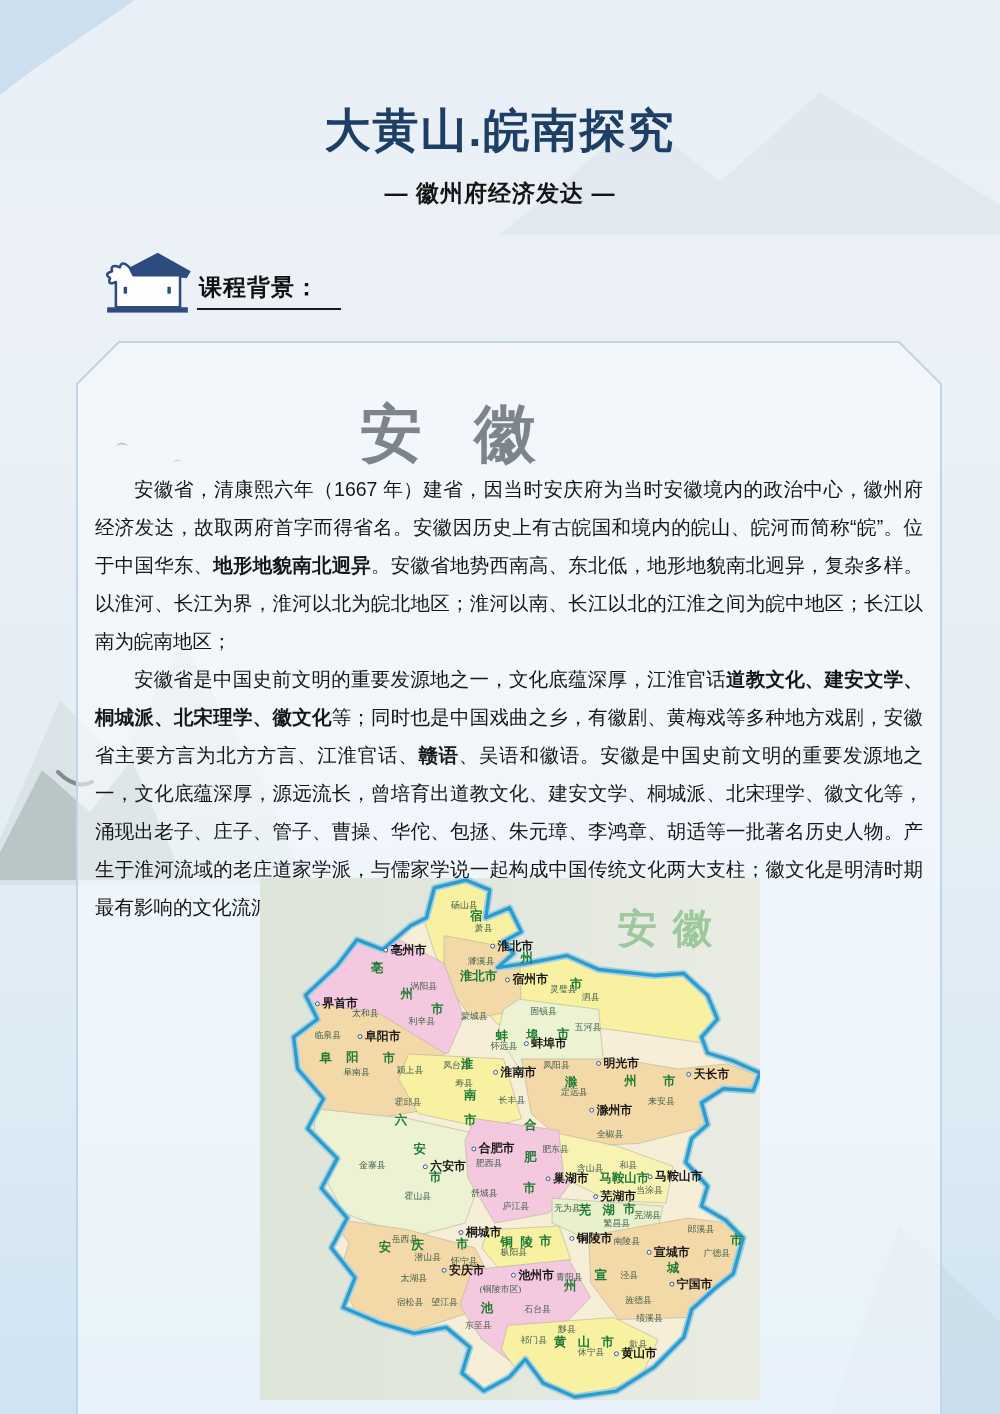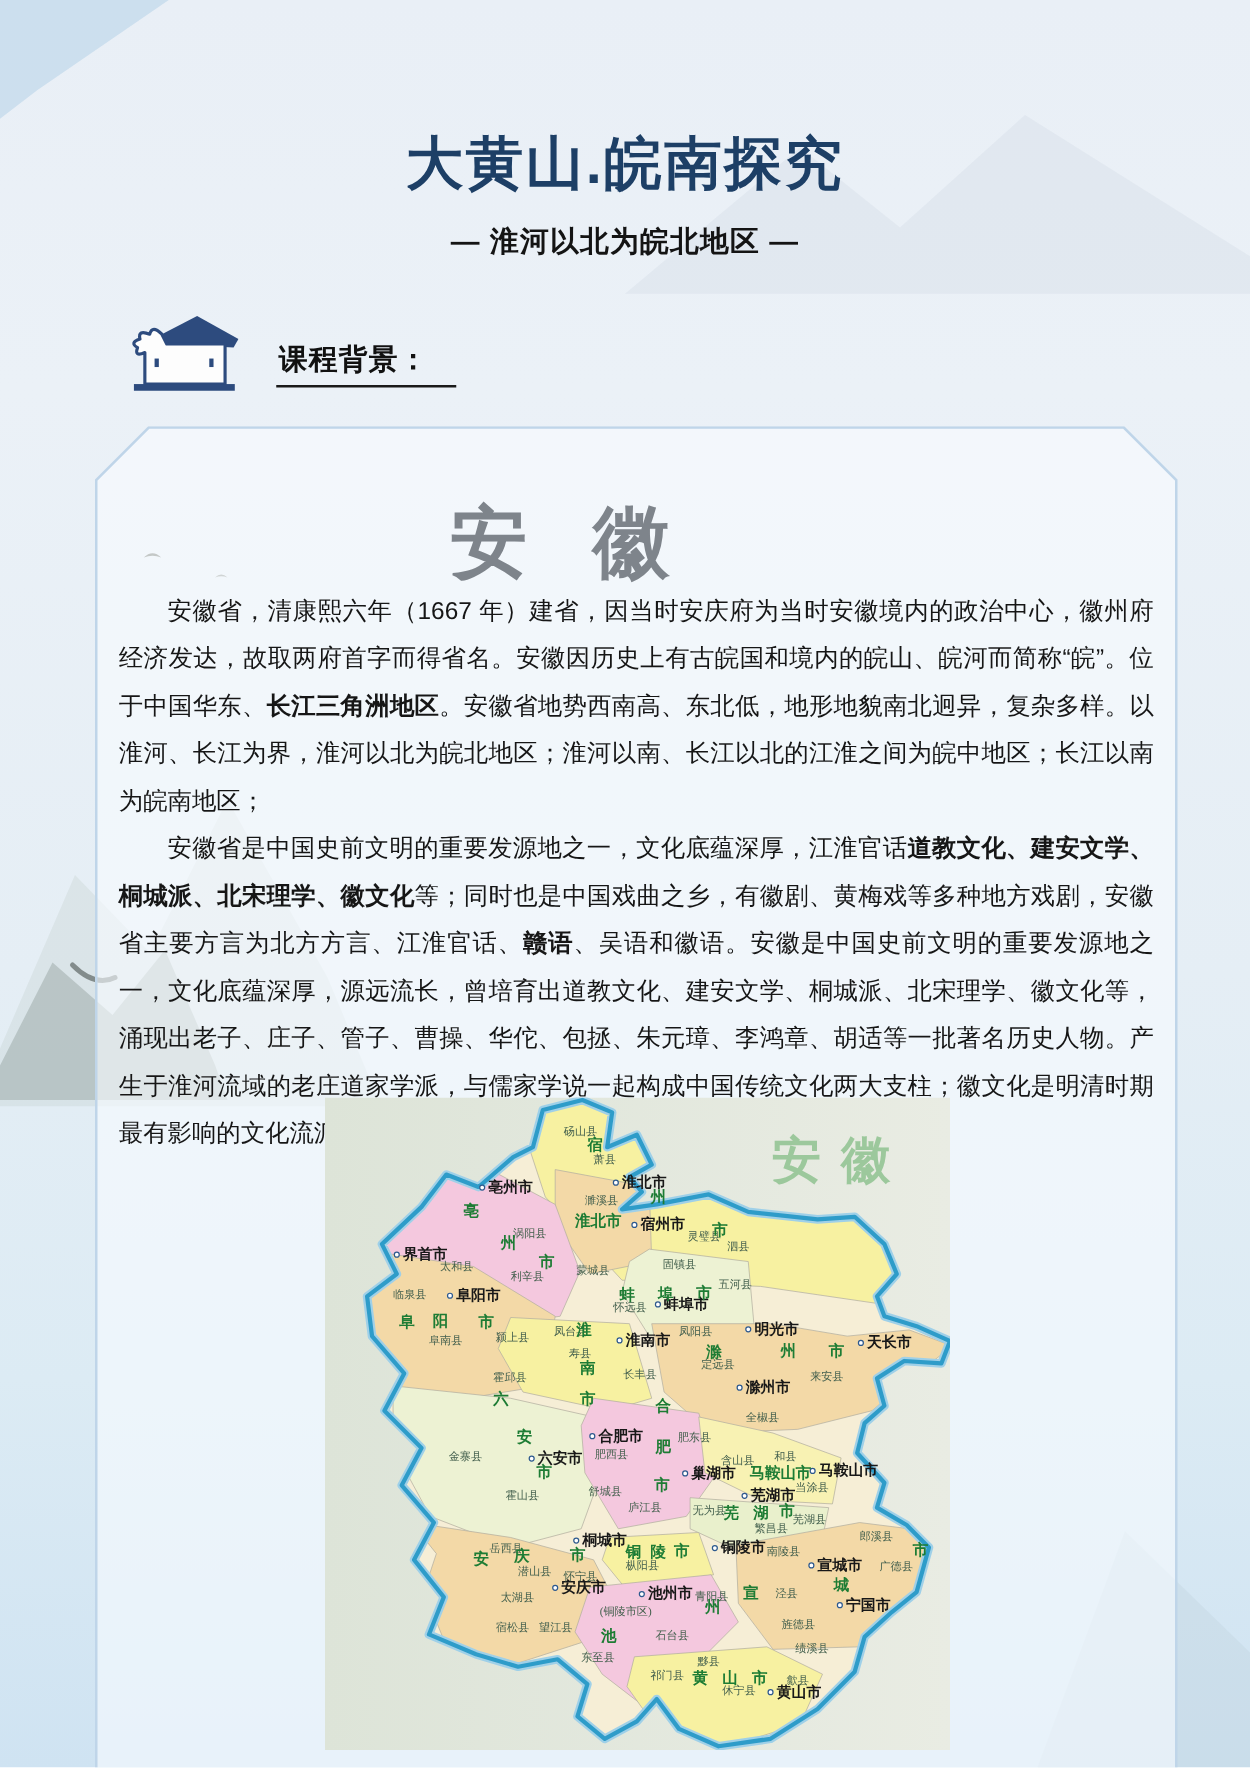--- a/index.html
+++ b/index.html
@@ -6,21 +6,21 @@
   body{width:1000px;height:1414px;font-family:"Liberation Sans",sans-serif;}
   .page{position:relative;width:1000px;height:1414px;overflow:hidden;
         background:linear-gradient(180deg,#e9eff6 0%,#ebf1f7 22%,#e5eef5 55%,#dcebf4 78%,#cfe3f2 100%);}
   .bg-art{position:absolute;left:0;top:0;z-index:0;}
   
   .main-title{position:absolute;top:100px;left:0;width:100%;margin:0;text-align:center;
       font-size:46px;font-weight:800;color:#1d3f66;letter-spacing:2px;z-index:3;}
   .subtitle{position:absolute;top:178px;left:0;width:100%;text-align:center;
       font-size:23px;font-weight:700;color:#141414;letter-spacing:1px;z-index:3;}
   
-  .section-row{position:absolute;left:103px;top:246px;display:flex;align-items:flex-end;z-index:3;gap:24px;}
+  .section-row{position:absolute;left:103px;top:246px;display:flex;align-items:flex-end;z-index:3;}
   .house{display:block;}
   .section-heading{margin:0 0 6px 6px;font-size:23px;font-weight:800;color:#111;
       border-bottom:2.5px solid #1a1a1a;padding:0 22px 5px 2px;letter-spacing:1px;}
   
   .box-svg{position:absolute;left:75px;top:341px;z-index:1;}
   .calligraphy{position:absolute;top:392px;left:0;width:100%;text-align:center;margin:0;
       font-family:"DejaVu Serif",serif;font-size:62px;font-weight:700;color:#7e848b;
       letter-spacing:52px;transform:translateX(-26px);z-index:3;}
   .text-block{position:absolute;left:95px;top:470px;width:828px;z-index:3;}
   .para{margin:0;text-indent:2em;font-size:19.5px;line-height:38px;text-align:justify;
@@ -46,41 +46,41 @@
     <path d="M500,235 L640,118 L720,182 L820,92 L1000,205 L1000,235 Z" fill="#c2cfd9" opacity="0.22"></path>
     <path d="M-20,885 L60,700 L120,762 L182,640 L262,782 L305,885 Z" fill="#aebcb6" opacity="0.20"></path>
     <path d="M-10,872 L42,770 L90,812 L132,760 L172,852 L182,880 L-10,880 Z" fill="#76857f" opacity="0.32"></path>
     <path d="M830,1414 L900,1225 L1000,1322 L1000,1414 Z" fill="#b9cbd8" opacity="0.28"></path>
     <path d="M115,446 q7,-7 14,0 q-7,-3 -14,0 Z" fill="#5a5f52" opacity="0.8"></path>
     <path d="M172,462 q5,-5 10,0 q-5,-2 -10,0 Z" fill="#5a5f52" opacity="0.6"></path>
     <path d="M58,772 q18,18 34,10" stroke="#3c4440" stroke-width="4" fill="none" opacity="0.55" stroke-linecap="round"></path>
   </svg>
 
   <h1 class="main-title">大黄山.皖南探究</h1>
-  <div class="subtitle">— 淮河以北为皖北地区 —</div>
+  <div class="subtitle">— 徽州府经济发达 —</div>
 
   <div class="section-row">
     <svg class="house" width="88" height="70" viewBox="0 0 90 72">
       <polygon points="27,22 56,7 90,26 86,33 31,30" fill="#2d4b7e"></polygon>
       <path d="M13,63 L13,37 Q4,41 7,33 Q0,29 9,26 Q7,18 17,22 Q19,14 27,22 L31,30 L79,30 L79,63 Z" fill="#fdfdfd" stroke="#2d4b7e" stroke-width="2.6" stroke-linejoin="round"></path>
       <rect x="21" y="42" width="3.5" height="7" fill="#2d4b7e"></rect>
       <rect x="66" y="42" width="3.5" height="7" fill="#2d4b7e"></rect>
       <rect x="4" y="63" width="83" height="5.5" fill="#2d4b7e"></rect>
     </svg>
     <div class="section-heading">课程背景：</div>
   </div>
 
   <svg class="box-svg" width="868" height="1085" viewBox="0 0 868 1085">
     <path d="M44,1 H824 L866,43 V1084 H2 V43 Z" fill="rgba(248,252,255,0.6)" stroke="#bfd5e9" stroke-width="2"></path>
   </svg>
 
   <div class="calligraphy">安徽</div>
 
   <div class="text-block">
-      <p class="para"><span>安徽省，清康熙六年（1667 年）建省，因当时安庆府为当时安徽境内的政治中心，徽州府经济发达，故取两府首字而得省名。安徽因历史上有古皖国和境内的皖山、皖河而简称“皖”。位于中国华东、</span><span class="b">长江三角洲地区</span><span>。安徽省地势西南高、东北低，地形地貌南北迥异，复杂多样。以淮河、长江为界，淮河以北为皖北地区；淮河以南、长江以北的江淮之间为皖中地区；长江以南为皖南地区；</span></p>
+      <p class="para"><span>安徽省，清康熙六年（1667 年）建省，因当时安庆府为当时安徽境内的政治中心，徽州府经济发达，故取两府首字而得省名。安徽因历史上有古皖国和境内的皖山、皖河而简称“皖”。位于中国华东、</span><span class="b">地形地貌南北迥异</span><span>。安徽省地势西南高、东北低，地形地貌南北迥异，复杂多样。以淮河、长江为界，淮河以北为皖北地区；淮河以南、长江以北的江淮之间为皖中地区；长江以南为皖南地区；</span></p>
       <p class="para"><span>安徽省是中国史前文明的重要发源地之一，文化底蕴深厚，江淮官话</span><span class="b">道教文化、建安文学、桐城派、北宋理学、徽文化</span><span>等；同时也是中国戏曲之乡，有徽剧、黄梅戏等多种地方戏剧，安徽省主要方言为北方方言、江淮官话、</span><span class="b">赣语</span><span>、吴语和徽语。安徽是中国史前文明的重要发源地之一，文化底蕴深厚，源远流长，曾培育出道教文化、建安文学、桐城派、北宋理学、徽文化等，涌现出老子、庄子、管子、曹操、华佗、包拯、朱元璋、李鸿章、胡适等一批著名历史人物。产生于淮河流域的老庄道家学派，与儒家学说一起构成中国传统文化两大支柱；徽文化是明清时期最有影响的文化流派。</span></p>
     </div>
 
   <div class="map-wrap">
     <svg width="500" height="522" viewBox="0 0 505 525" preserveAspectRatio="none">
       <defs>
         <linearGradient id="mapbg" x1="0" y1="0" x2="1" y2="0">
           <stop offset="0" stop-color="#dde4d8"></stop>
             <stop offset="1" stop-color="#e9ece3"></stop>
         </linearGradient>

